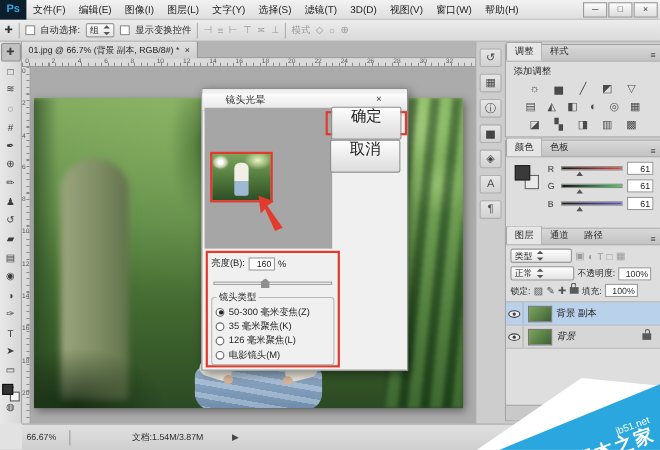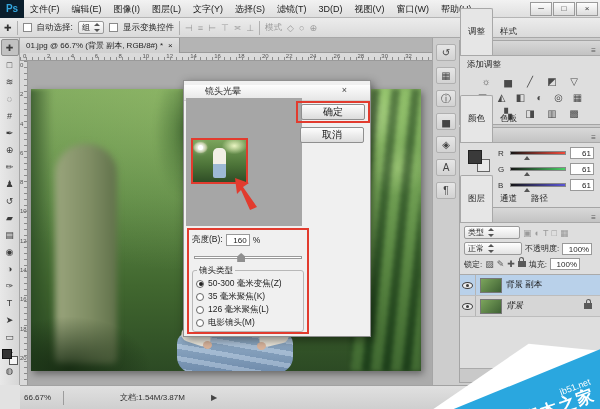--- a/index.html
+++ b/index.html
@@ -82,41 +82,41 @@
   .dpreview{position:absolute;left:2px;top:17px;width:116px;height:128px;background:#a6a6a6;}
   .dthumb{position:absolute;left:7px;top:57px;width:57px;height:46px;border:2px solid var(--accent);overflow:hidden;
     background:
       radial-gradient(18px 12px at 78% 14%,rgba(240,250,200,.95),transparent 70%),
       radial-gradient(10px 8px at 14% 18%,rgba(255,255,255,.9),rgba(255,230,200,.4) 60%,transparent 75%),
       linear-gradient(180deg,#7ba45c,#4c7338 60%,#2f4d26);}
   .dthumb .girl{position:absolute;left:20px;top:8px;width:13px;height:30px;border-radius:5px 5px 2px 2px;background:linear-gradient(180deg,#f2efe6 55%,#9db9d4 55%);}
   .dthumb .flare{position:absolute;left:5px;top:5px;width:5px;height:5px;border-radius:50%;background:#fff;box-shadow:0 0 4px 2px rgba(255,255,255,.8);}
   .arrow-annot{position:absolute;left:50px;top:96px;width:34px;height:34px;}
   .okwrap{position:absolute;left:112px;top:20px;width:74px;height:22px;border:2px solid var(--accent);display:flex;align-items:center;justify-content:center;}
-  .dbtn{width:64px;height:16px;background:linear-gradient(#fdfdfd,#dcdcdc);border:1px solid #8f8f8f;border-radius:2px;font-size:10px;text-align:center;line-height:14px;color:#222;}
+  .dbtn{width:64px;height:30px;background:linear-gradient(#fdfdfd,#dcdcdc);border:1px solid #8f8f8f;border-radius:2px;font-size:14px;text-align:center;line-height:14px;color:#222;}
   .cancelbtn{position:absolute;left:116px;top:46px;}
   .redbox{position:absolute;left:3px;top:147px;width:122px;height:106px;border:2px solid var(--accent);padding:4px 3px 0;}
   .brow{display:flex;align-items:center;gap:3px;font-size:8.5px;}
   .vbox{background:#fff;border:1px solid #999;font-size:8px;padding:0 2px;height:12px;line-height:11px;min-width:24px;text-align:right;}
   .slider{position:relative;margin:7px 2px 5px;height:9px;}
   .slider .track{position:absolute;left:0;right:0;top:3px;height:3px;background:#fff;border:1px solid #9a9a9a;}
   .slider .sthumb{position:absolute;left:40%;top:0;width:8px;height:9px;background:#8f8f8f;clip-path:polygon(50% 0,100% 38%,100% 100%,0 100%,0 38%);}
   .groupbox{position:relative;border:1px solid #b8b8b8;border-radius:3px;margin-top:8px;padding:6px 3px 2px;}
   .glabel{position:absolute;top:-6px;left:4px;background:#f0f0f0;padding:0 2px;font-size:8.5px;color:#222;}
   .ropt{display:flex;align-items:center;gap:4px;height:13px;font-size:8.5px;color:#1e1e1e;}
   .radio{width:8px;height:8px;border:1px solid #666;border-radius:50%;background:#fff;flex:none;}
   .radio.on::after{content:"";display:block;width:4px;height:4px;margin:1.5px;background:#222;border-radius:50%;}
 
   
   .dock{position:absolute;left:432px;top:38px;width:168px;height:347px;background:#cdcdcd;border-left:1px solid #a5a5a5;z-index:2;}
   .dockstrip{position:absolute;left:0;top:2px;width:26px;display:flex;flex-direction:column;gap:6px;align-items:center;padding-top:4px;}
   .dicon{width:20px;height:17px;border:1px solid #b0b0b0;background:linear-gradient(#e6e6e6,#d2d2d2);border-radius:2px;font-size:10px;color:#444;display:flex;align-items:center;justify-content:center;}
   .panel{position:absolute;left:26px;width:142px;background:#dedede;border:1px solid #a5a5a5;}
   .phead{height:15px;background:linear-gradient(#d8d8d8,#c3c3c3);border-bottom:1px solid #a8a8a8;display:flex;align-items:flex-end;}
-  .ptab{padding:17px 7px;font-size:8.5px;color:#2a2a2a;}
+  .ptab{padding:2px 7px;font-size:8.5px;color:#2a2a2a;}
   .ptab.on{background:#e6e6e6;border:1px solid #a8a8a8;border-bottom:none;border-radius:2px 2px 0 0;}
   .pmenu{margin-left:auto;padding-right:4px;color:#555;font-size:8px;}
   .adjrow{display:flex;justify-content:center;gap:9px;margin-top:5px;font-size:10px;color:#4a4a4a;}
   .adjrow span{width:13px;text-align:center;}
 
   .chrow{display:flex;align-items:center;gap:4px;margin:4px 6px 0 38px;position:relative;}
   .chrow .cl{width:8px;font-size:8px;color:#333;}
   .chtrack{position:relative;flex:1;height:4px;border:1px solid #888;}
   .chthumb{position:absolute;left:24%;top:4px;width:0;height:0;border-left:3px solid transparent;border-right:3px solid transparent;border-bottom:4px solid #555;}
   .spectrum{position:absolute;left:8px;bottom:5px;width:118px;height:11px;border:1px solid #888;

